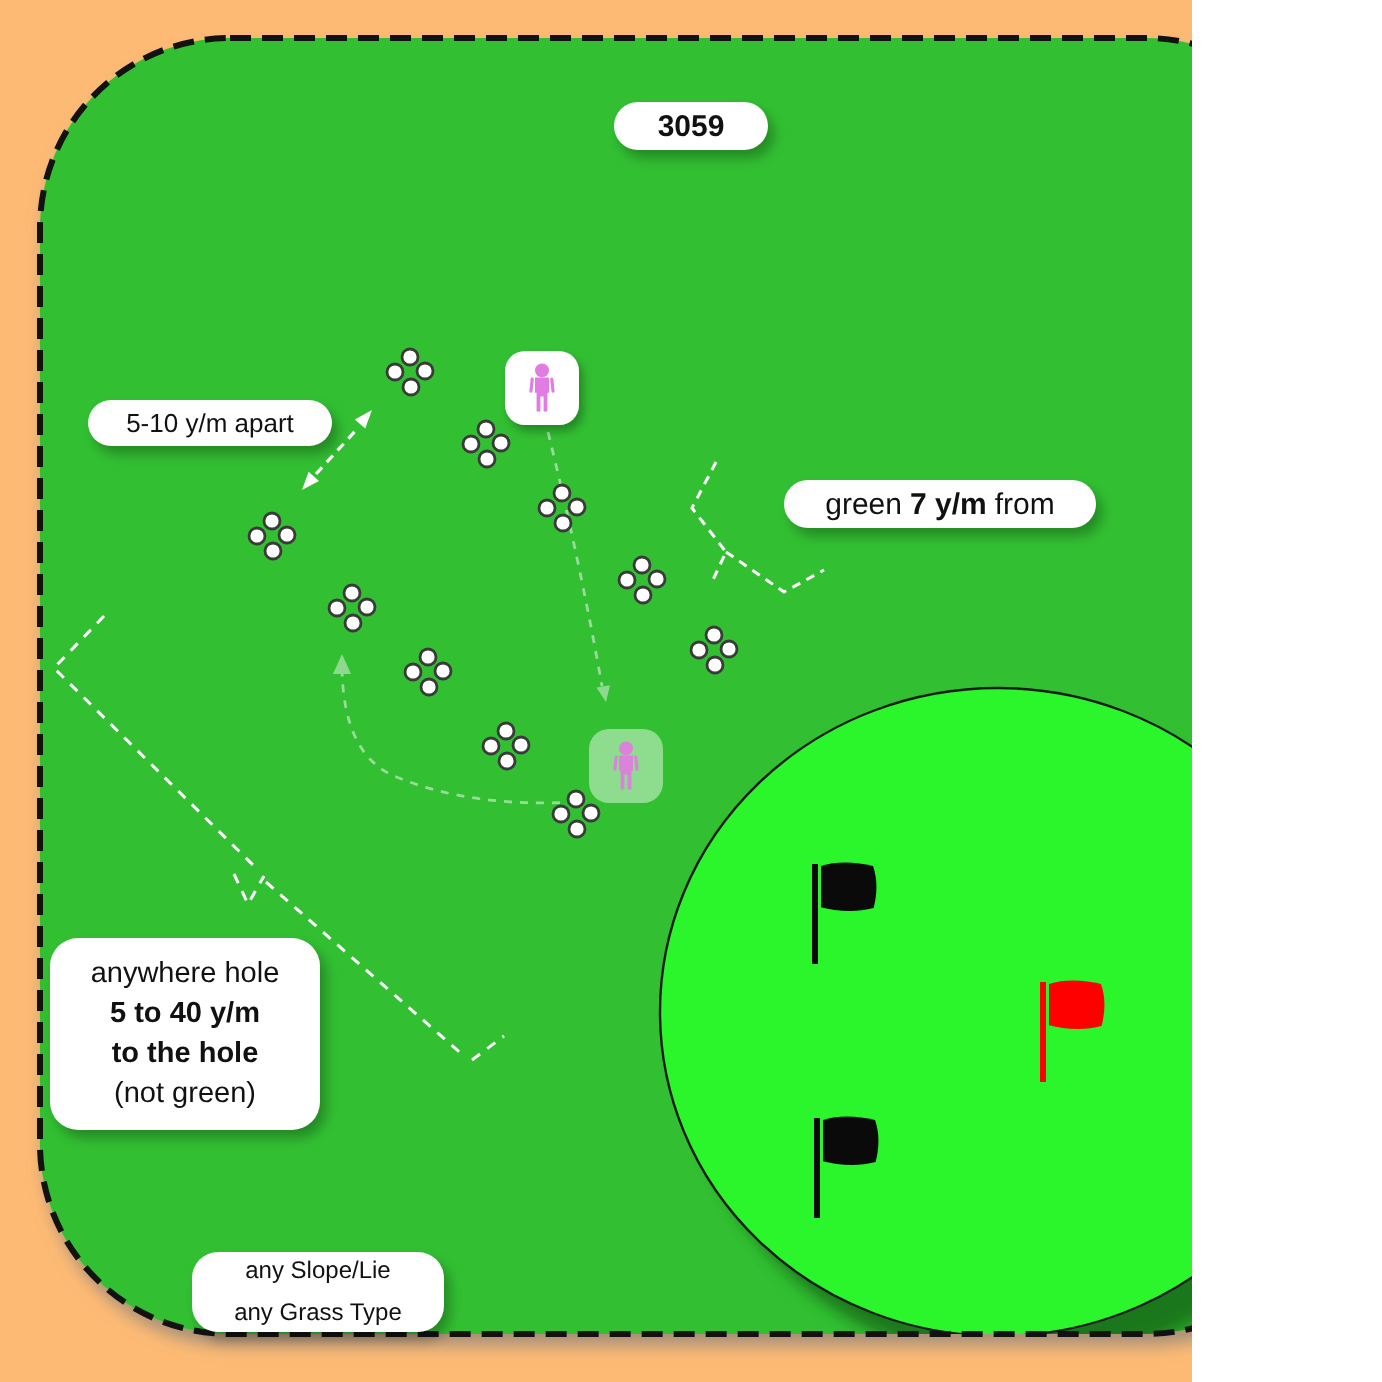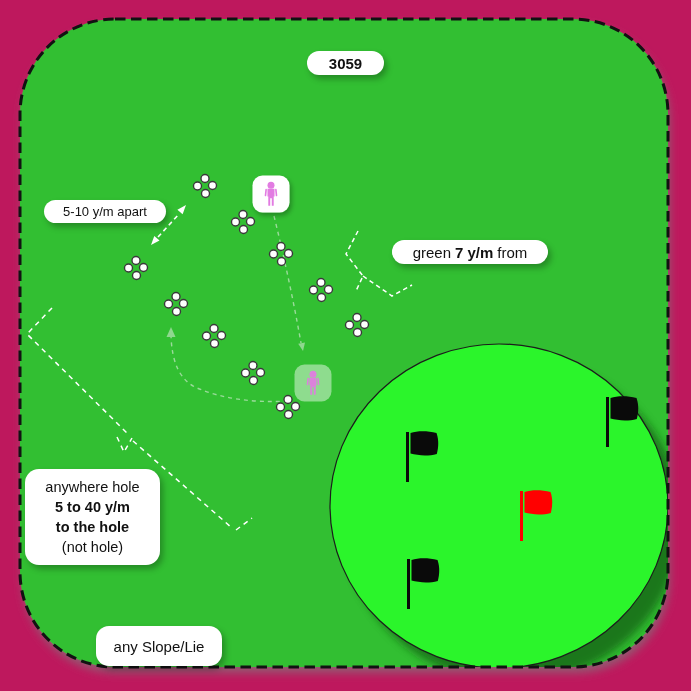--- a/index.html
+++ b/index.html
@@ -1,39 +1,39 @@
 <!DOCTYPE html>
 <html><head>
 <meta charset="utf-8">
 <style>
   html,body{margin:0;padding:0;background:#ffffff;}
   .stage{
-    position:relative;width:691px;height:691px;overflow:hidden;
-    font-family:"Liberation Sans",sans-serif;background:#be185d;
+    position:relative;width:596px;height:691px;overflow:hidden;
+    font-family:"Liberation Sans",sans-serif;background:#fdba74;
   }
   .stage svg{position:absolute;left:0;top:0;}
   .pill{
     position:absolute;background:#ffffff;color:#111;
     display:flex;align-items:center;justify-content:center;
     box-shadow:3px 4px 6px rgba(0,0,0,0.28);
     white-space:nowrap;line-height:1;
   }
   .pill .b{font-weight:bold;}
   #badge{left:307px;top:51px;width:77px;height:24px;border-radius:12px;font-weight:bold;font-size:15px;}
   #spacing-label{left:44px;top:200px;width:122px;height:23px;border-radius:12px;font-size:13px;}
   #piles-label{left:392px;top:240px;width:156px;height:24px;border-radius:12px;font-size:15px;gap:4px;}
   #distance-label{
     left:25px;top:469px;width:135px;border-radius:14px;
     flex-direction:column;justify-content:center;padding:8px 0;
     font-size:14.5px;line-height:20px;text-align:center;white-space:normal;
   }
   #conditions-label{
     left:96px;top:626px;width:126px;height:40px;border-radius:13px;
-    flex-direction:column;justify-content:center;
-    font-size:15px;line-height:19px;text-align:center;
+    flex-direction:column;justify-content:space-between;
+    font-size:12px;line-height:19px;text-align:center;
   }
 </style>
 </head>
 <body>
 
 <div class="stage">
 
   <svg width="691" height="691" viewBox="0 0 691 691">
     <defs>
       <clipPath id="fieldClip">
@@ -185,20 +185,21 @@
   <div class="pill" id="piles-label">
     <span>green</span>
     <span class="b">7 y/m</span>
     <span>from</span>
   </div>
 
   <div class="pill" id="distance-label">
     <div>anywhere hole</div>
     <div class="b">5 to 40 y/m</div>
     <div class="b">to the hole</div>
-    <div>(not hole)</div>
+    <div>(not green)</div>
   </div>
 
   <div class="pill" id="conditions-label">
     <div>any Slope/Lie</div>
+    <div>any Grass Type</div>
   </div>
 
 </div>
 
 </body></html>

